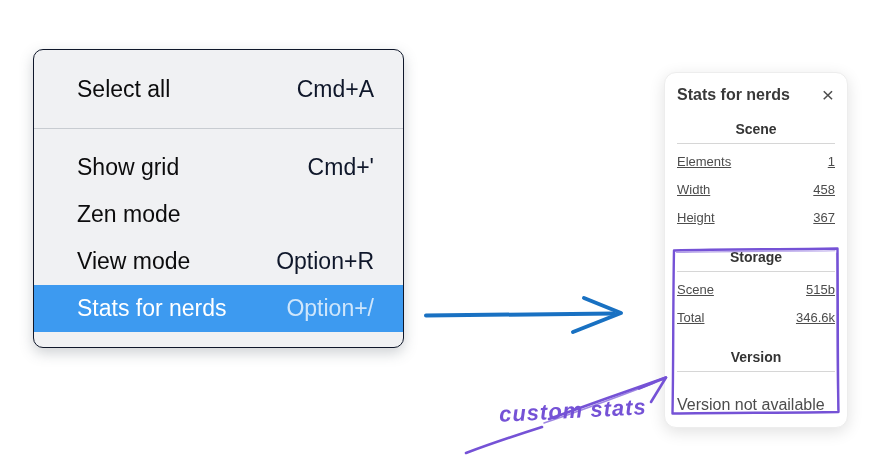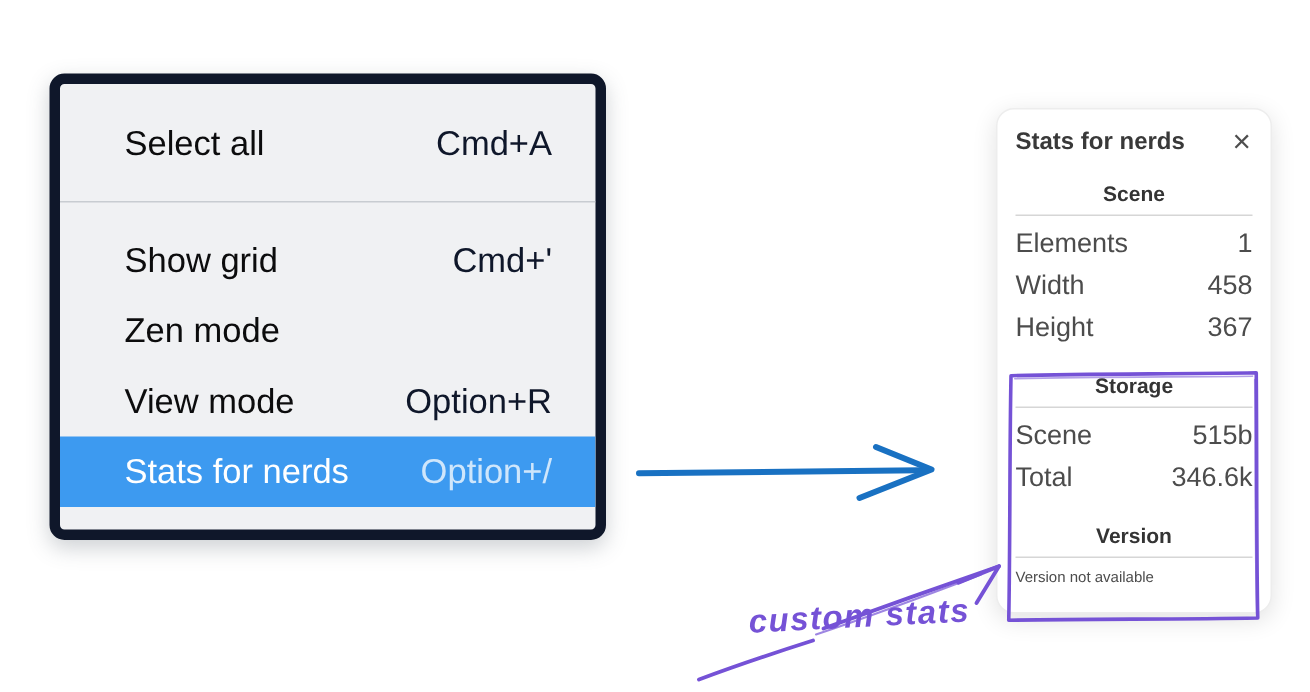--- a/index.html
+++ b/index.html
@@ -8,21 +8,21 @@
 
   .stage {
     position:relative; width:873px; height:461px;
     background:var(--page-bg,#ffffff); overflow:hidden;
   }
 
   
   .menu {
     position:absolute; left:33px; top:49px; width:371px;
     background:var(--menu-bg,#f0f1f3);
-    border:7px solid #0f172a; border-radius:10px;
+    border:1px solid #0f172a; border-radius:10px;
     box-shadow:0 5px 14px rgba(80,90,100,.28);
     overflow:hidden;
   }
   .menu-row {
     display:flex; align-items:center; justify-content:space-between;
     height:47px; padding:0 29px 0 43px;
     font-size:23px; color:#0c0c0d; cursor:default;
   }
   .menu-row.tall { height:78px; }
   .menu-shortcut { color:#0f172a; }
@@ -48,23 +48,23 @@
   }
   .section-heading {
     text-align:center; font-weight:bold; font-size:14px; color:#343434;
     margin-top:17px;
   }
   .panel hr {
     border:none; border-top:1px solid #d6d6d6; margin:6px 0 4px;
   }
   .stat-row {
     display:flex; justify-content:space-between;
-    font-size:18px; line-height:28px; color:#4c4c4c;
+    font-size:13px; line-height:28px; color:#4c4c4c;text-decoration:underline;
   }
-  .version-note { font-size:10px; color:#4c4c4c; margin-top:5px; line-height:18px; }
+  .version-note { font-size:16px; color:#4c4c4c; margin-top:24px; line-height:18px; }
 
   
   .blue { color:var(--pointer-arrow,#1971c2); }
   .violet { color:var(--annotation-violet,#7552d6); }
   .abs { position:absolute; }
   .custom-stats-label {
     position:absolute; left:499px; top:398px;
     font-size:22px; font-style:italic; font-weight:bold;
     letter-spacing:1px; transform:rotate(-3deg);
     color:var(--annotation-violet,#7552d6);

